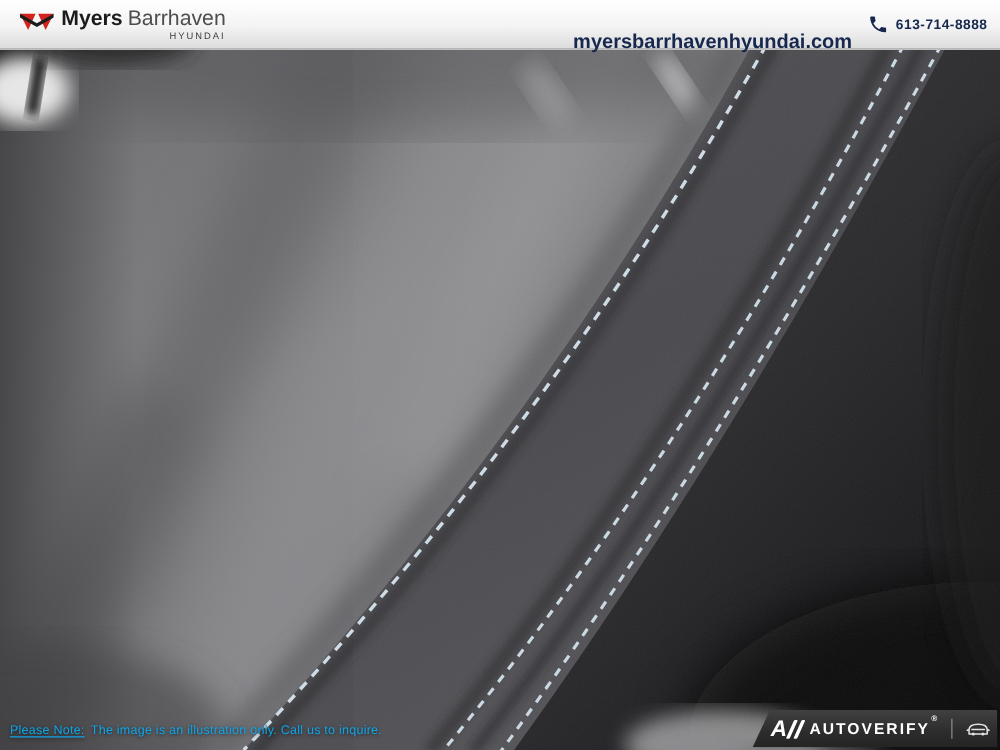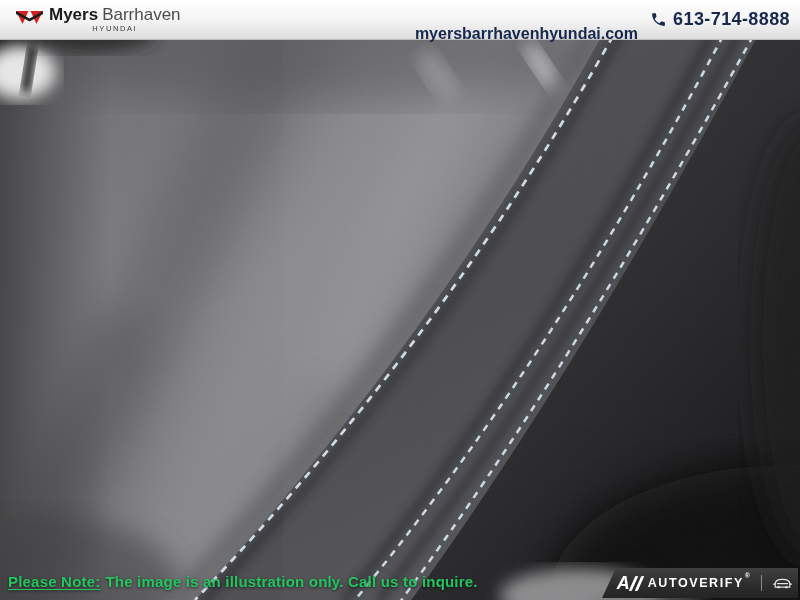--- a/index.html
+++ b/index.html
@@ -10,36 +10,36 @@
   
   .header{
     position:absolute;top:0;left:0;width:800px;height:40px;box-sizing:border-box;
     background:linear-gradient(180deg,#ffffff 0%,#f3f3f3 55%,#dcdcdc 100%);
     border-bottom:1px solid #bfbfbf;
     display:flex;align-items:center;justify-content:space-between;
     padding:0 10px 0 16px;z-index:5;
   }
   .logo{display:flex;align-items:center;gap:6px;}
   .logo-mark{width:27px;height:16px;margin-top:-4px;}
-  .logo-text{display:flex;flex-direction:column;align-items:center;line-height:1;}
+  .logo-text{display:flex;flex-direction:column;align-items:flex-end;line-height:1;}
   .logo-line1{font-size:17px;color:#4d4d4d;white-space:nowrap;}
   .logo-line1 b{color:#1b1b1b;font-weight:800;margin-right:4px;}
   .logo-sub{font-size:7.5px;font-weight:normal;letter-spacing:1.6px;color:#3c3c3c;margin-top:2px;}
   .contact{display:flex;align-items:center;color:#16284e;}
   .website{font-size:16px;font-weight:bold;margin-top:29px;}
   .phone-icon{margin:0 6px 0 12px;display:block;}
-  .phone{font-size:18px;font-weight:bold;letter-spacing:.4px;}
+  .phone{font-size:11px;font-weight:bold;letter-spacing:.4px;}
   
   .photo{position:absolute;top:40px;left:0;width:800px;height:560px;}
   .photo svg.scene{position:absolute;inset:0;display:block;}
   
   .note{
     position:absolute;left:8px;bottom:10px;z-index:6;
-    color:#22c55e;font-size:15px;letter-spacing:.2px;
-    text-shadow:0 1px 3px rgba(0,0,0,.65);white-space:nowrap;font-weight:bold;
+    color:#0ea5e9;font-size:10px;letter-spacing:.2px;
+    text-shadow:0 1px 3px rgba(0,0,0,.65);white-space:nowrap;
   }
   .note .nlabel{text-decoration:underline;text-underline-offset:2px;margin-right:5px;}
   
   .badge{
     position:absolute;right:2px;bottom:2px;z-index:6;
     width:196px;height:30px;
     background:linear-gradient(180deg,#404040 0%,#2c2c2c 60%,#242424 100%);
     clip-path:polygon(14px 0,100% 0,100% 100%,0 100%);
     display:flex;align-items:center;justify-content:center;gap:7px;
     padding-left:10px;box-sizing:border-box;

